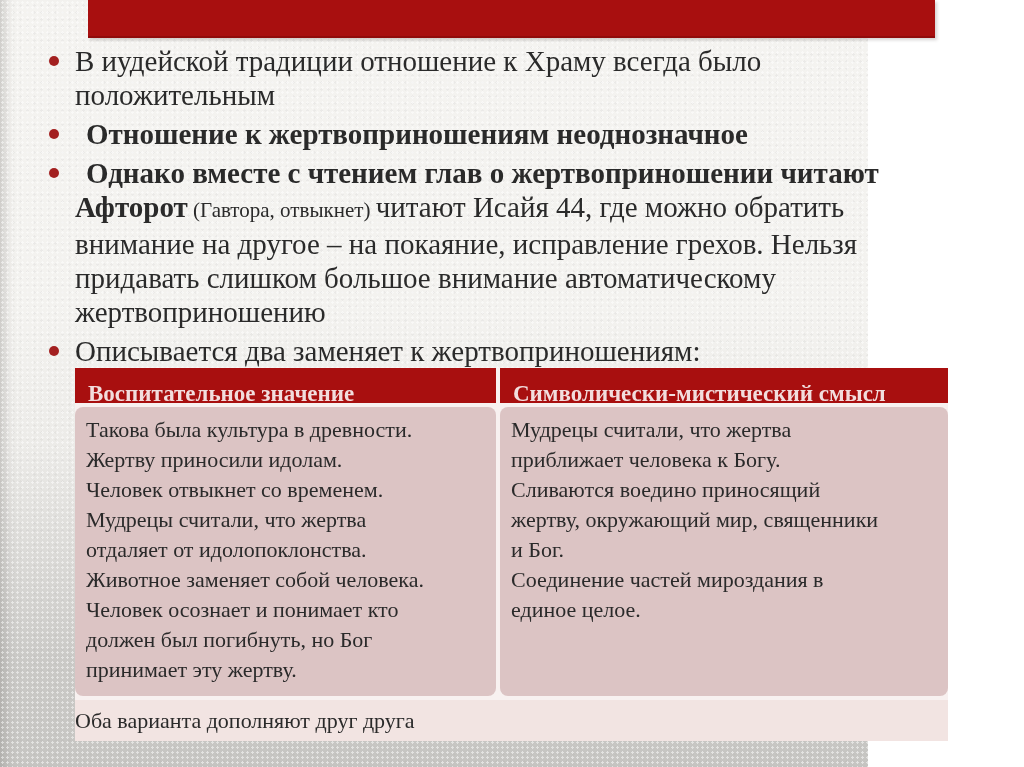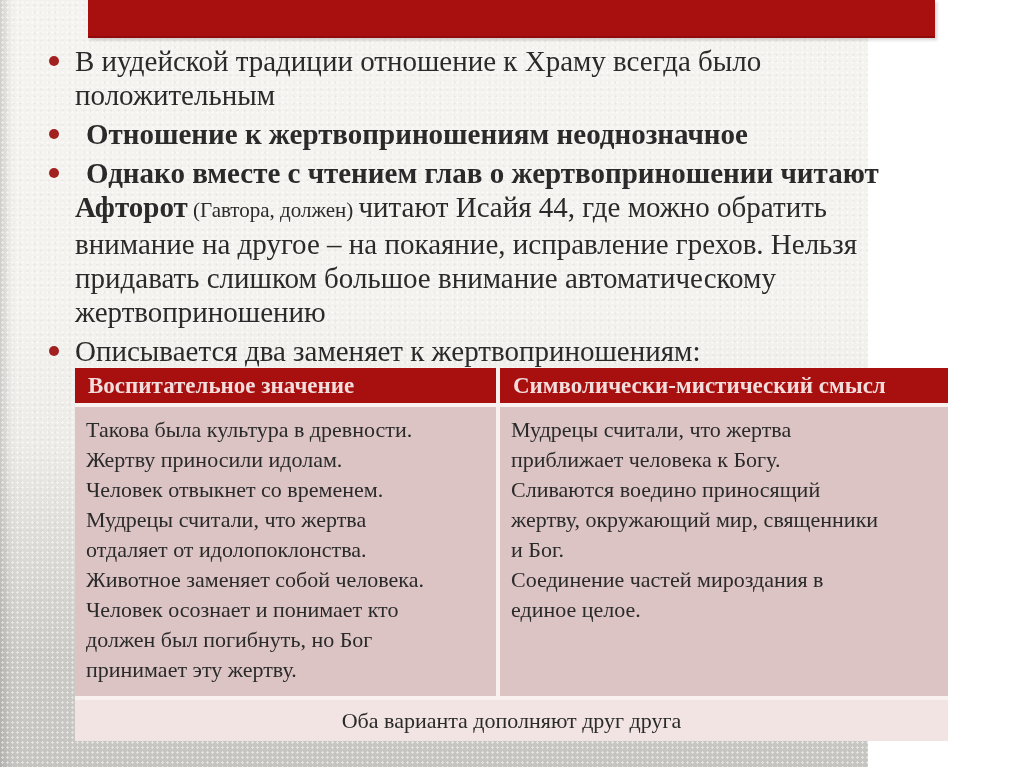--- a/index.html
+++ b/index.html
@@ -66,41 +66,42 @@
     grid-template-columns: 421px 4px 448px;
     grid-template-rows: 35px 4px 289px 4px 41px;
     background: #f8f1f0;
     z-index: 2;
   }
   .th {
     background: var(--accent, #a80f0f);
     color: var(--header-text, #f2dddd);
     font-weight: bold;
     font-size: 23px; line-height: 35px;
-    padding: 0 13px;
+    padding: 8px 13px;
     white-space: nowrap; overflow: hidden;
   }
   .th1 { grid-area: 1 / 1; }
   .th2 { grid-area: 1 / 3; }
   .td {
     background: var(--cell-pink, #dcc4c4);
     color: var(--text, #2a2a2a);
     font-size: 22px; line-height: 30px;
     padding: 8px 11px;
     white-space: pre-wrap;
     overflow: hidden;
+    border-radius: 8px;
   }
   .td1 { grid-area: 3 / 1; }
   .td2 { grid-area: 3 / 3; }
   .tfoot {
     grid-area: 5 / 1 / 6 / 4;
     background: var(--footer-pink, #f2e4e2);
     color: var(--text, #2a2a2a);
     font-size: 22px; line-height: 41px;
-    text-align: center;
+    text-align: left;
     overflow: hidden;
   }
 </style>
 </head>
 <body>
 
 <div class="slide">
 
   <div class="topbar"></div>
 
@@ -110,21 +111,21 @@
       <span class="btext">В иудейской традиции отношение к Храму всегда было
 положительным</span>
     </li>
     <li>
       <span class="dot"></span>
       <span class="btext bold">Отношение к жертвоприношениям неоднозначное</span>
     </li>
     <li>
       <span class="dot"></span>
       <span class="btext bold">Однако вместе с чтением глав о жертвоприношении читают
-Афторот</span><span class="btext seg-small"> (Гавтора, должен) </span><span class="btext">читают Исайя 44, где можно обратить
+Афторот</span><span class="btext seg-small"> (Гавтора, отвыкнет) </span><span class="btext">читают Исайя 44, где можно обратить
 внимание на другое – на покаяние, исправление грехов. Нельзя
 придавать слишком большое внимание автоматическому
 жертвоприношению</span>
     </li>
     <li>
       <span class="dot"></span>
       <span class="btext">Описывается два заменяет к жертвоприношениям:</span>
     </li>
   </ul>
 

